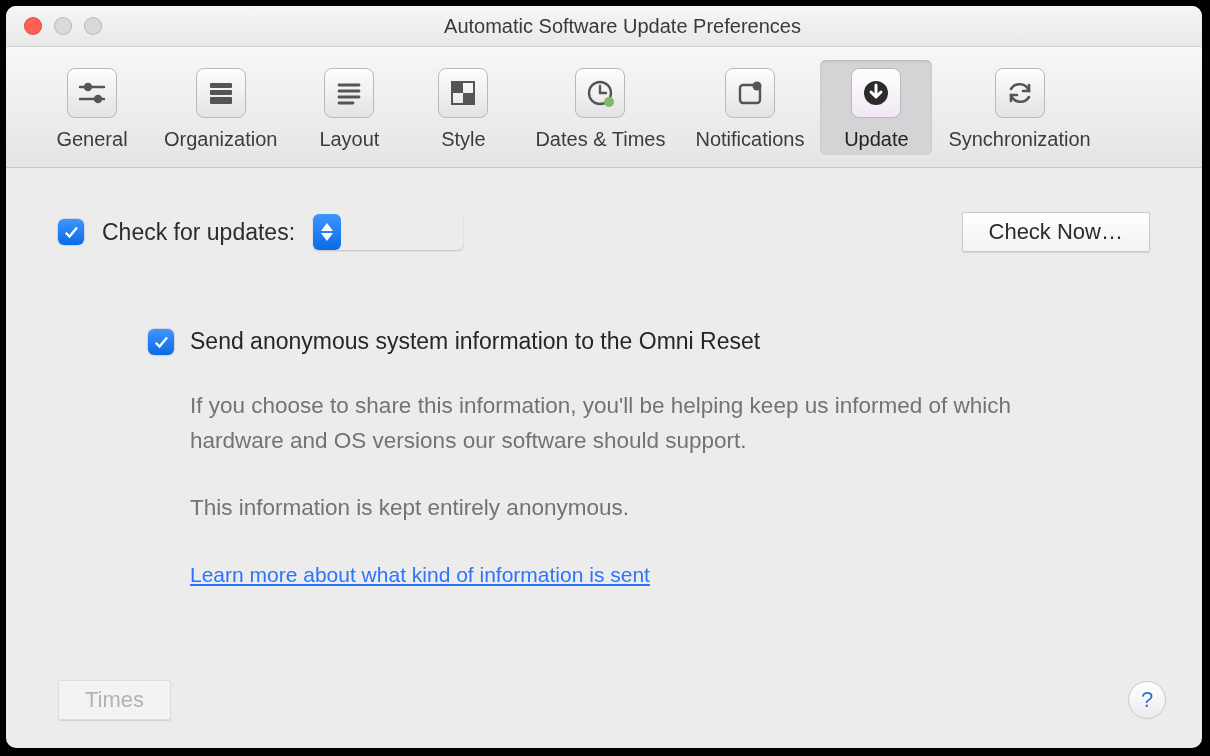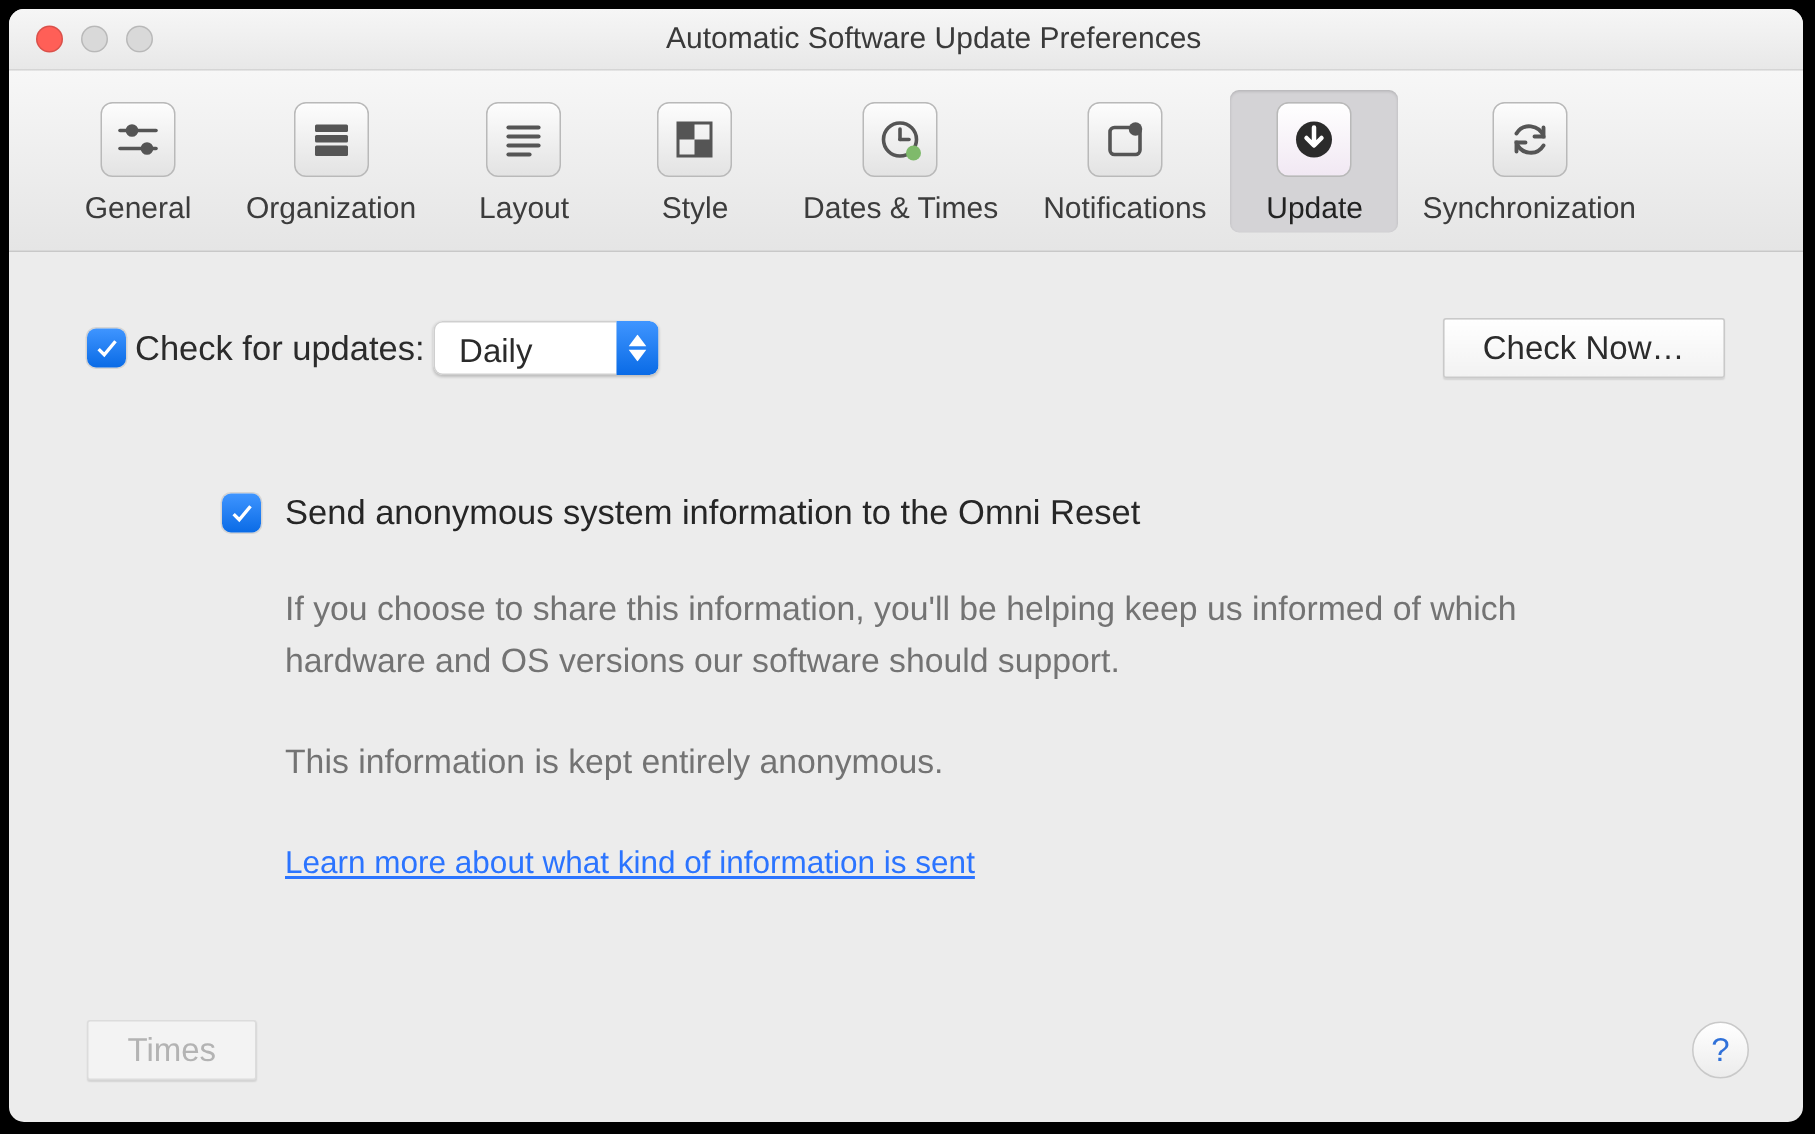--- a/index.html
+++ b/index.html
@@ -96,21 +96,21 @@
   .content {
     padding: 44px 52px 0 52px;
     color: #2a2a2a;
     font-size: 22px;
     position: relative;
     height: calc(100% - 160px - 44px);
   }
   .row1 {
     display: flex;
     align-items: center;
-    gap: 6px;
+    gap: 18px;
   }
   .mac-check {
     width: 26px; height: 26px;
     border-radius: 6px;
     background: linear-gradient(#3f95ff,#0a6be6);
     box-shadow: 0 0 0 1px rgba(0,0,0,0.1);
     display: inline-flex;
     align-items: center;
     justify-content: center;
     flex-shrink: 0;
@@ -330,21 +330,20 @@
 
     <div class="row1">
       <span class="mac-check">
         <svg viewBox="0 0 24 24">
             <polyline points="5 13 10 18 20 6"></polyline>
           </svg>
       </span>
       <span class="row1-label">Check for updates:</span>
 
       <span class="popup">
-        <span class="popup-label">Daily</span>
         <span class="popup-arrows">
           <svg viewBox="0 0 12 8">
               <polygon points="6,0 12,8 0,8"></polygon>
             </svg>
           <svg viewBox="0 0 12 8" style="margin-top:2px">
               <polygon points="0,0 12,0 6,8"></polygon>
             </svg>
         </span>
       </span>
 

